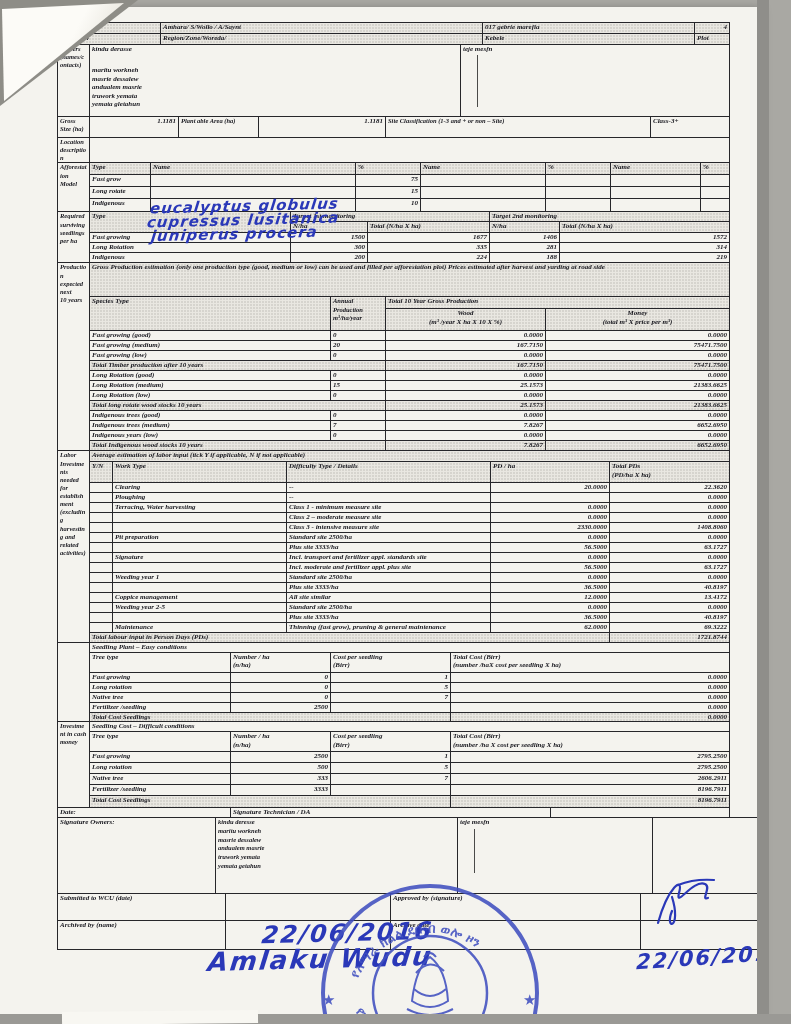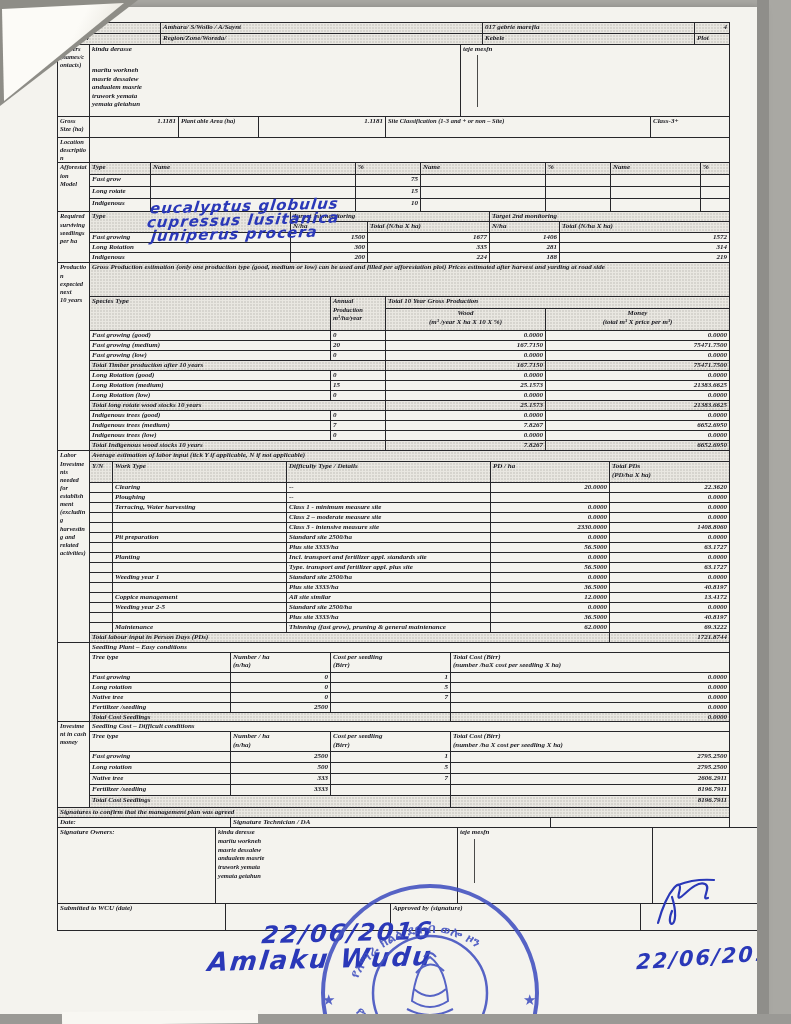--- a/index.html
+++ b/index.html
@@ -299,21 +299,21 @@
             <td class="r">0.0000</td>
             <td class="r">0.0000</td>
           </tr>
     <tr style="height:10px">
             <td>Indigenous trees (medium)</td>
             <td>7</td>
             <td class="r">7.8267</td>
             <td class="r">6652.6950</td>
           </tr>
     <tr style="height:10px">
-            <td>Indigenous trees (low)</td>
+            <td>Indigenous years (low)</td>
             <td>0</td>
             <td class="r">0.0000</td>
             <td class="r">0.0000</td>
           </tr>
     <tr style="height:10px">
             <td colspan="2" class="sh">Total Indigenous wood stocks 10 years</td>
             <td class="sh r">7.8267</td>
             <td class="sh r">6652.6950</td>
           </tr>
   </tbody>
@@ -384,29 +384,29 @@
           </tr>
     <tr style="height:10px">
             <td></td>
             <td></td>
             <td>Plus site 3333/ha</td>
             <td class="r">56.5000</td>
             <td class="r">63.1727</td>
           </tr>
     <tr style="height:10px">
             <td></td>
-            <td>Planting</td>
+            <td>Signature</td>
             <td>Incl. transport and fertilizer appl. standards site</td>
             <td class="r">0.0000</td>
             <td class="r">0.0000</td>
           </tr>
     <tr style="height:10px">
             <td></td>
             <td></td>
-            <td>Type. transport and fertilizer appl. plus site</td>
+            <td>Incl. moderate and fertilizer appl. plus site</td>
             <td class="r">56.5000</td>
             <td class="r">63.1727</td>
           </tr>
     <tr style="height:10px">
             <td></td>
             <td>Weeding year 1</td>
             <td>Standard site 2500/ha</td>
             <td class="r">0.0000</td>
             <td class="r">0.0000</td>
           </tr>
@@ -552,23 +552,20 @@
   </tbody>
       </table>
 
   <table class="w672" style="margin-top:-1px">
     <colgroup>
           <col style="width:173px">
           <col style="width:320px">
           <col style="width:179px">
         </colgroup>
     <tbody>
-          <tr style="height:10px">
-            <td colspan="3" class="sh">Signatures to confirm that the management plan was agreed</td>
-          </tr>
     <tr style="height:10px">
       <td>Date:</td>
       <td>Signature Technician / DA</td>
       <td></td>
     </tr>
   </tbody>
       </table>
 
   <table class="w730" style="margin-top:-1px">
     <colgroup>
@@ -602,20 +599,26 @@
           <col style="width:168px">
           <col style="width:165px">
           <col style="width:250px">
           <col style="width:147px">
         </colgroup>
     <tbody>
           <tr style="height:27px">
       <td>Submitted to WCU (date)</td>
       <td></td>
       <td>Approved by (signature)</td>
+      <td></td>
+    </tr>
+    <tr style="height:29px">
+      <td>Archived by (name)</td>
+      <td></td>
+      <td>Archive date</td>
       <td></td>
     </tr>
   </tbody>
       </table>
 </div>
 
   <div class="hw" style="left:150px;top:190px;font-size:15px">eucalyptus globulus</div>
   <div class="hw" style="left:147px;top:204px;font-size:15px">cupressus lusitanica</div>
   <div class="hw" style="left:151px;top:218px;font-size:15px">juniperus procera</div>
   <div class="hw hw-big" style="left:262px;top:912px">22/06/2016</div>

